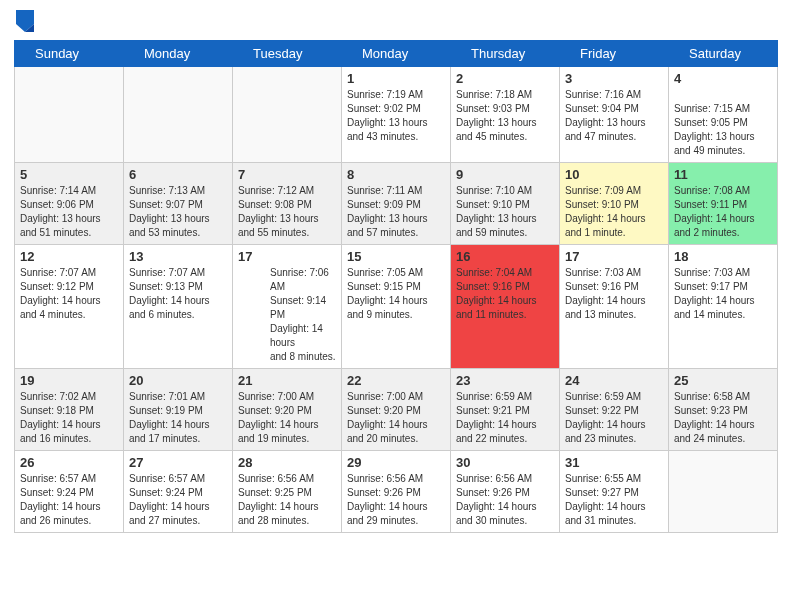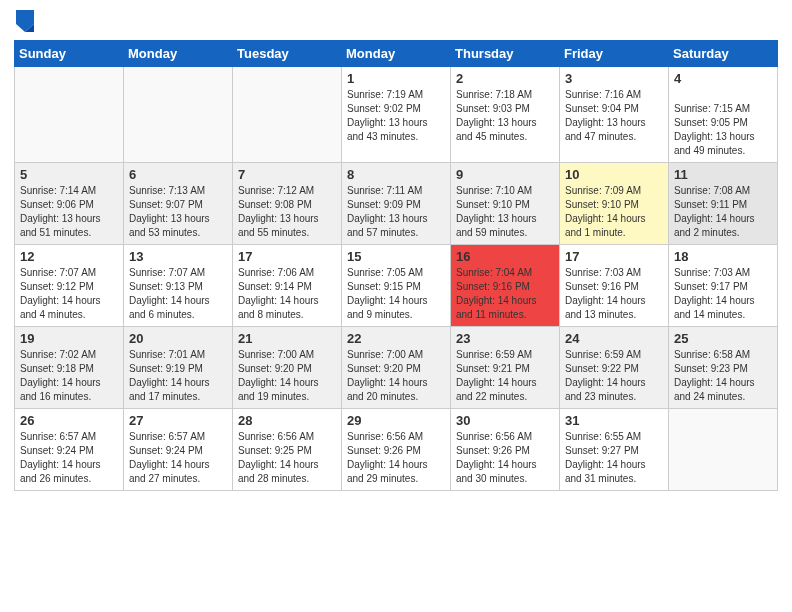--- a/index.html
+++ b/index.html
@@ -55,23 +55,23 @@
     }
     .calendar-table {
       width: 100%;
       border-collapse: collapse;
       table-layout: fixed;
     }
     .calendar-table th {
       background: #1565c0;
       color: #fff;
       text-align: left;
-      padding: 5px 4px;
+      padding: 5px 20px;
       font-size: 13px;
-      font-weight: bold;
+      font-weight: normal;
       border: 1px solid #1565c0;
     }
     .calendar-table td {
       border: 1px solid #ccc;
       vertical-align: top;
       padding: 4px 5px;
       font-size: 10.5px;
       color: #333;
       height: 80px;
       background: #fff;
@@ -203,21 +203,21 @@
 Daylight: 13 hours
 and 59 minutes.</div>
           </td>
           <td style="background: #fef9c3;">
             <span class="day-num">10</span>
             <div class="cell-info" style="white-space: pre-line;">Sunrise: 7:09 AM
 Sunset: 9:10 PM
 Daylight: 14 hours
 and 1 minute.</div>
           </td>
-          <td style="background: #e5e5e5;">
+          <td style="background: #86efac;">
             <span class="day-num">11</span>
             <div class="cell-info" style="white-space: pre-line;">Sunrise: 7:08 AM
 Sunset: 9:11 PM
 Daylight: 14 hours
 and 2 minutes.</div>
           </td>
         </tr>
         <tr>
           <td style="background: rgb(255, 255, 255);">
             <span class="day-num">12</span>
@@ -228,21 +228,21 @@
           </td>
           <td style="background: rgb(255, 255, 255);">
             <span class="day-num">13</span>
             <div class="cell-info" style="white-space: pre-line;">Sunrise: 7:07 AM
 Sunset: 9:13 PM
 Daylight: 14 hours
 and 6 minutes.</div>
           </td>
           <td style="background: rgb(255, 255, 255);">
             <span class="day-num">17</span>
-            <div class="cell-info" style="white-space: pre-line;">Sunrise: 7:06 AM
+            <div class="cell-info" style="white-space: pre-line; margin-left: 32px;">Sunrise: 7:06 AM
 Sunset: 9:14 PM
 Daylight: 14 hours
 and 8 minutes.</div>
           </td>
           <td style="background: rgb(255, 255, 255);">
             <span class="day-num">15</span>
             <div class="cell-info" style="white-space: pre-line;">Sunrise: 7:05 AM
 Sunset: 9:15 PM
 Daylight: 14 hours
 and 9 minutes.</div>

